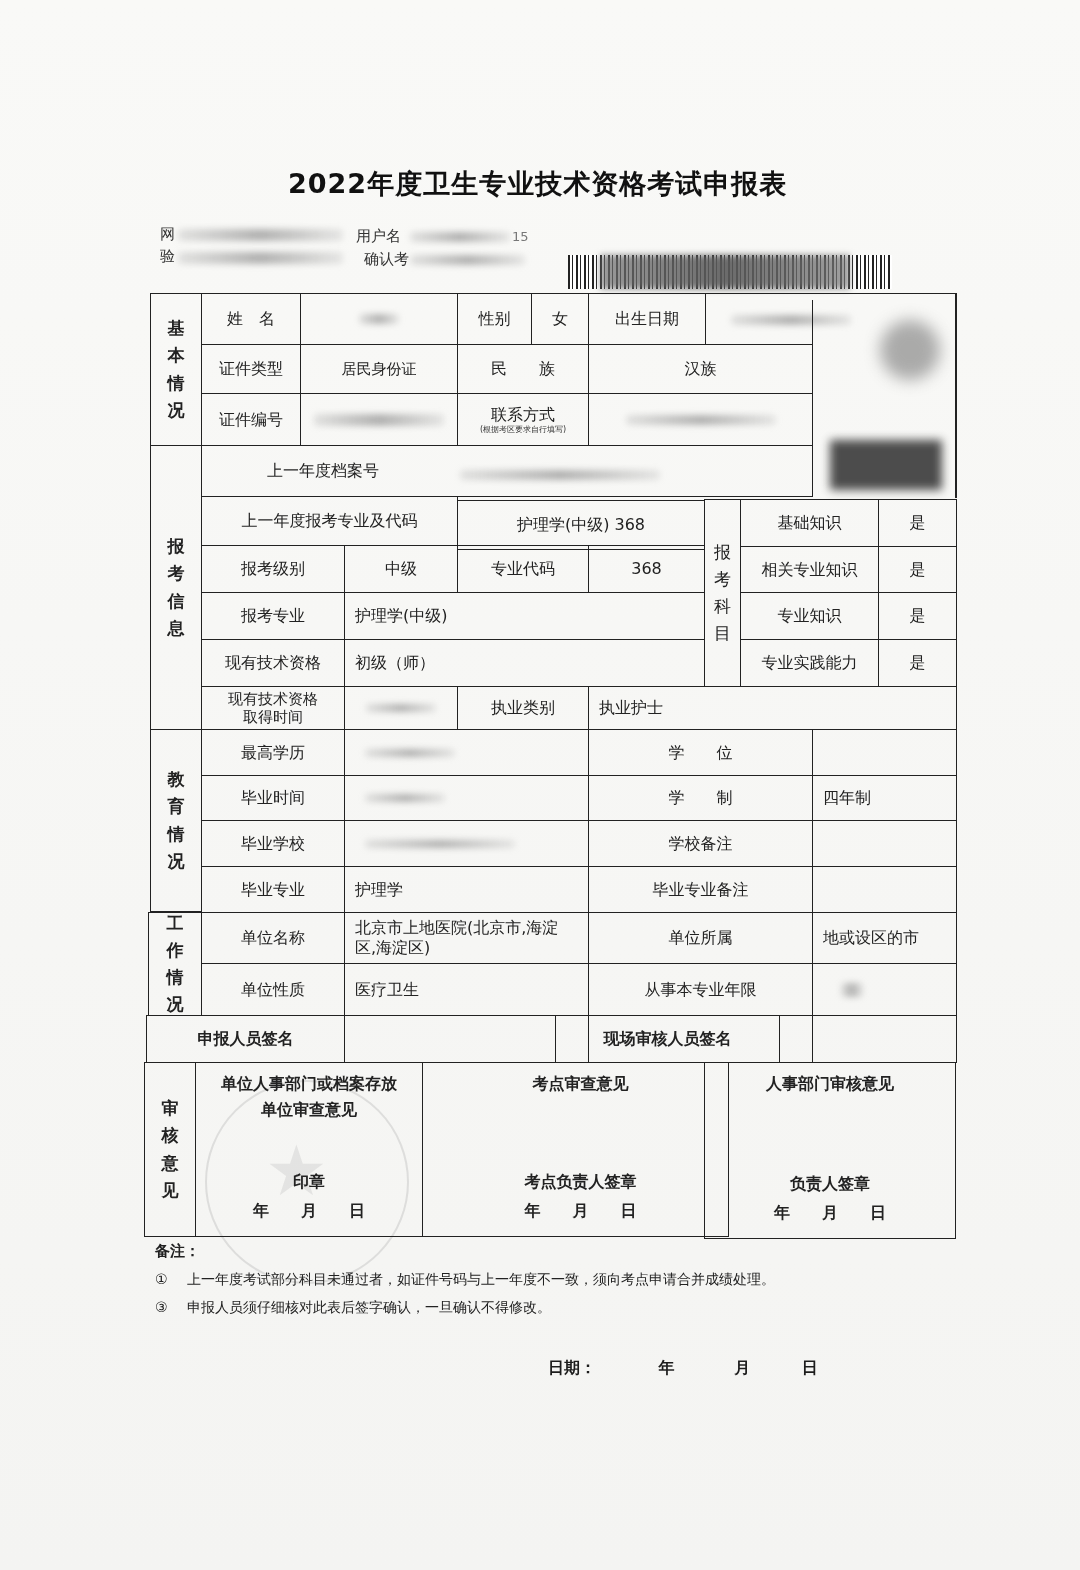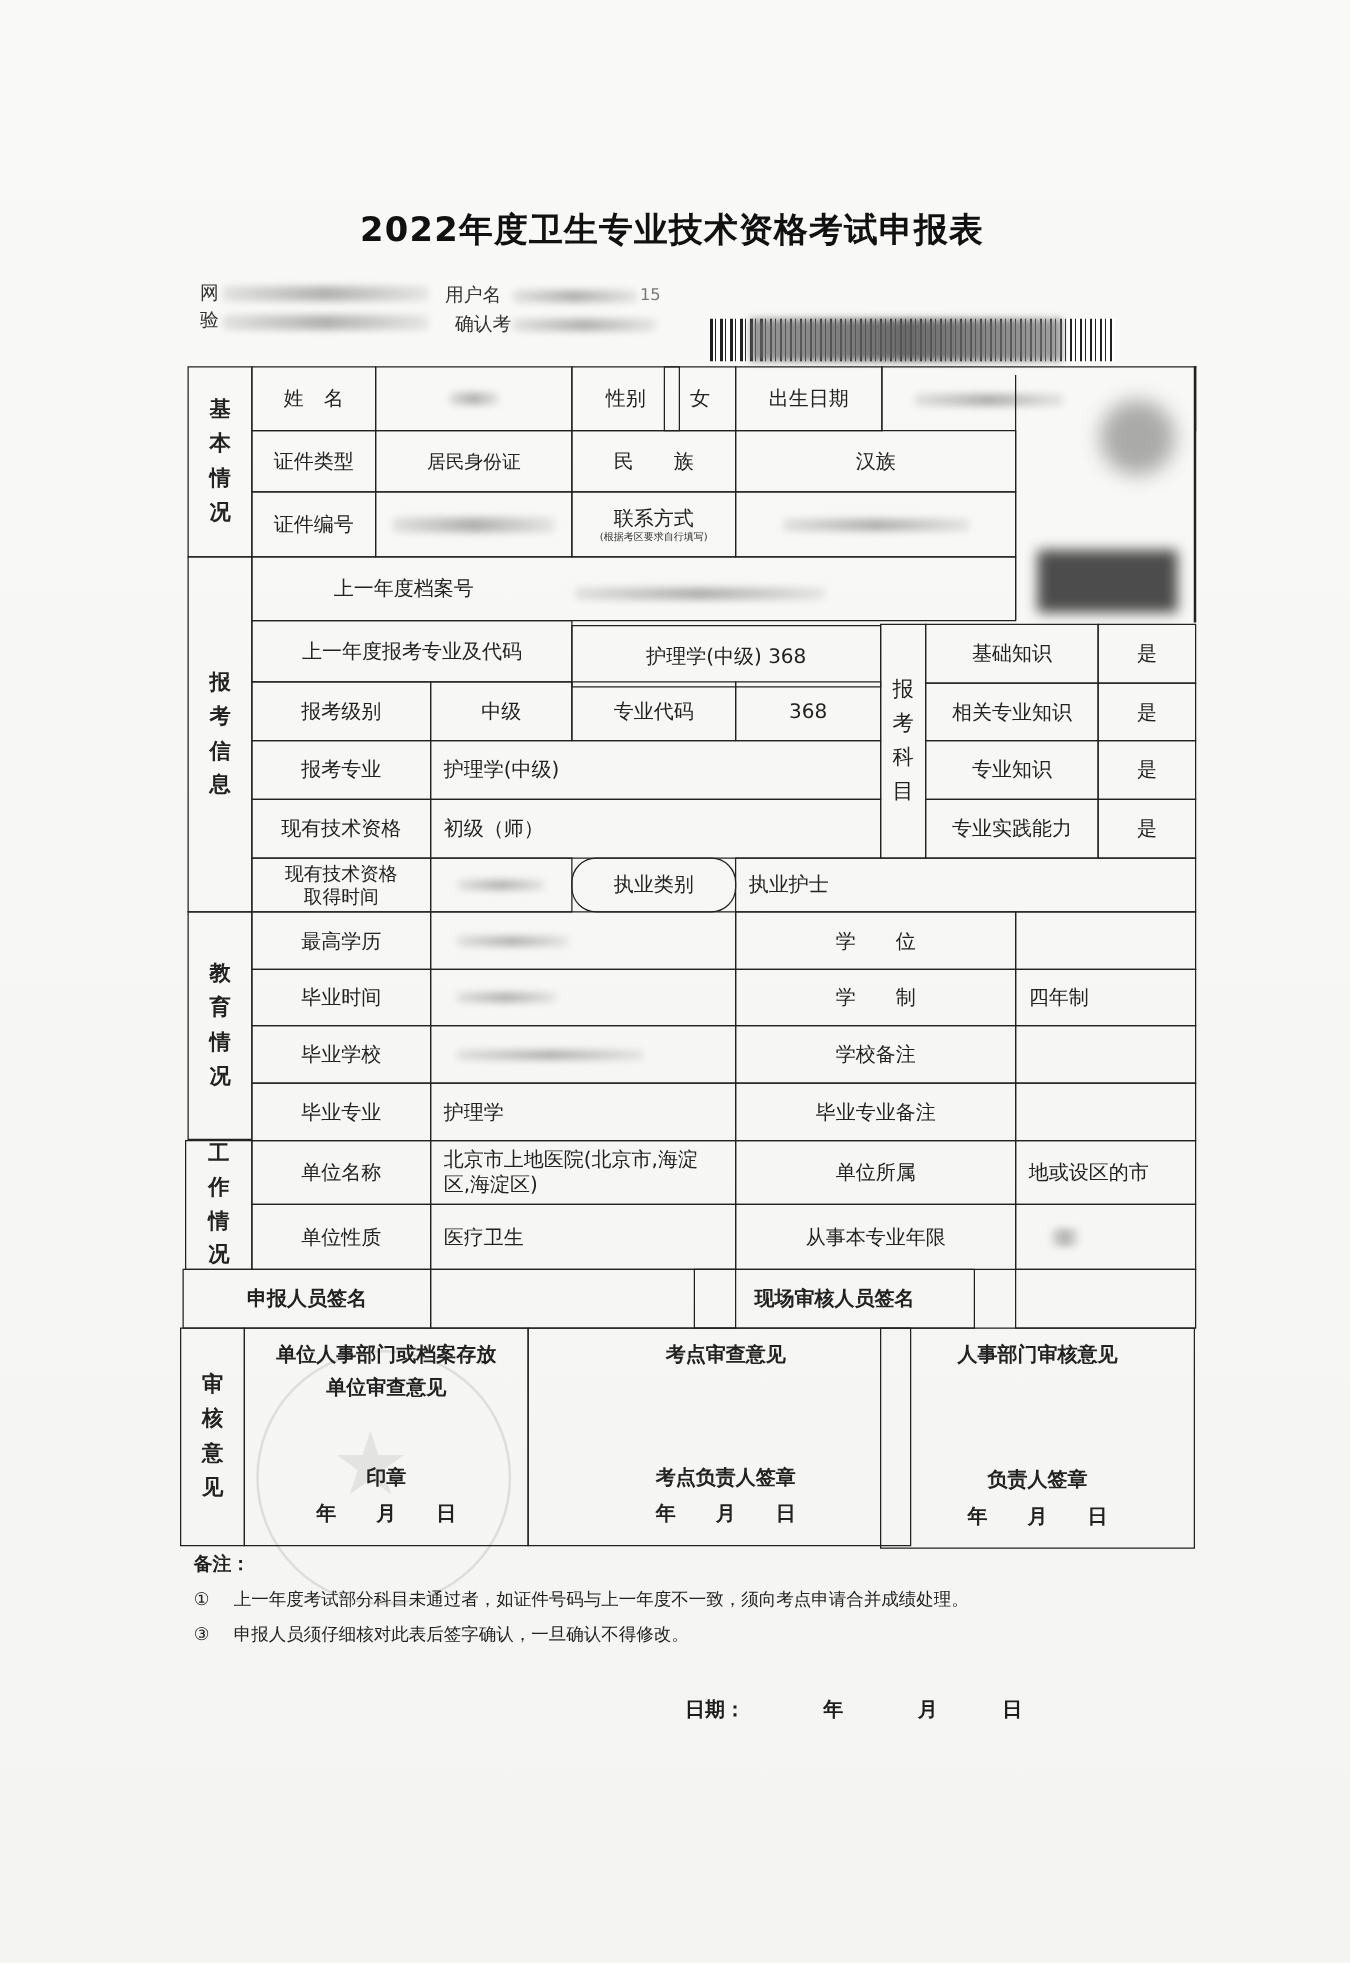--- a/index.html
+++ b/index.html
@@ -64,21 +64,21 @@
       <span>基</span>
       <span>本</span>
       <span>情</span>
       <span>况</span>
     </span>
   </div>
 <div class="cell" style="left:201px;top:293px;width:100px;height:52px;">姓　名</div>
 <div class="cell" style="left:300px;top:293px;width:158px;height:52px;">
     <div class="blur" style="position:relative;width:40px;height:10px;"></div>
   </div>
-<div class="cell" style="left:457px;top:293px;width:87px;height:52px;">性别</div>
+<div class="cell" style="left:457px;top:293px;width:75px;height:52px;">性别</div>
 <div class="cell" style="left:531px;top:293px;width:58px;height:52px;">女</div>
 <div class="cell" style="left:588px;top:293px;width:118px;height:52px;">出生日期</div>
 <div class="cell" style="left:705px;top:293px;width:252px;height:52px;border-bottom:none;">
     <div class="blur" style="position:relative;width:120px;height:10px;margin-right:80px;"></div>
   </div>
 
 <div class="cell" style="left:201px;top:344px;width:100px;height:50px;">证件类型</div>
 <div class="cell" style="left:300px;top:344px;width:158px;height:50px;font-size:15px;">居民身份证</div>
 <div class="cell" style="left:457px;top:344px;width:132px;height:50px;">民　　族</div>
 <div class="cell" style="left:588px;top:344px;width:225px;height:50px;">汉族</div>
@@ -125,21 +125,21 @@
 <div class="cell" style="left:201px;top:639px;width:144px;height:48px;">现有技术资格</div>
 <div class="cell left" style="left:344px;top:639px;width:361px;height:48px;">初级（师）</div>
 
 <div class="cell stack" style="left:201px;top:686px;width:144px;height:44px;font-size:15px;line-height:1.2;">
   <span>现有技术资格</span>
   <span>取得时间</span>
 </div>
 <div class="cell" style="left:344px;top:686px;width:114px;height:44px;">
     <div class="blur" style="position:relative;width:70px;height:8px;"></div>
   </div>
-<div class="cell" style="left:457px;top:686px;width:132px;height:44px;border-radius:20px;">执业类别</div>
+<div class="cell" style="left:457px;top:686px;width:132px;height:44px;">执业类别</div>
 <div class="cell left" style="left:588px;top:686px;width:369px;height:44px;">执业护士</div>
 
 <div class="cell vert" style="left:704px;top:499px;width:37px;height:188px;font-weight:normal;">
     <span>
       <span>报</span>
       <span>考</span>
       <span>科</span>
       <span>目</span>
     </span>
   </div>

